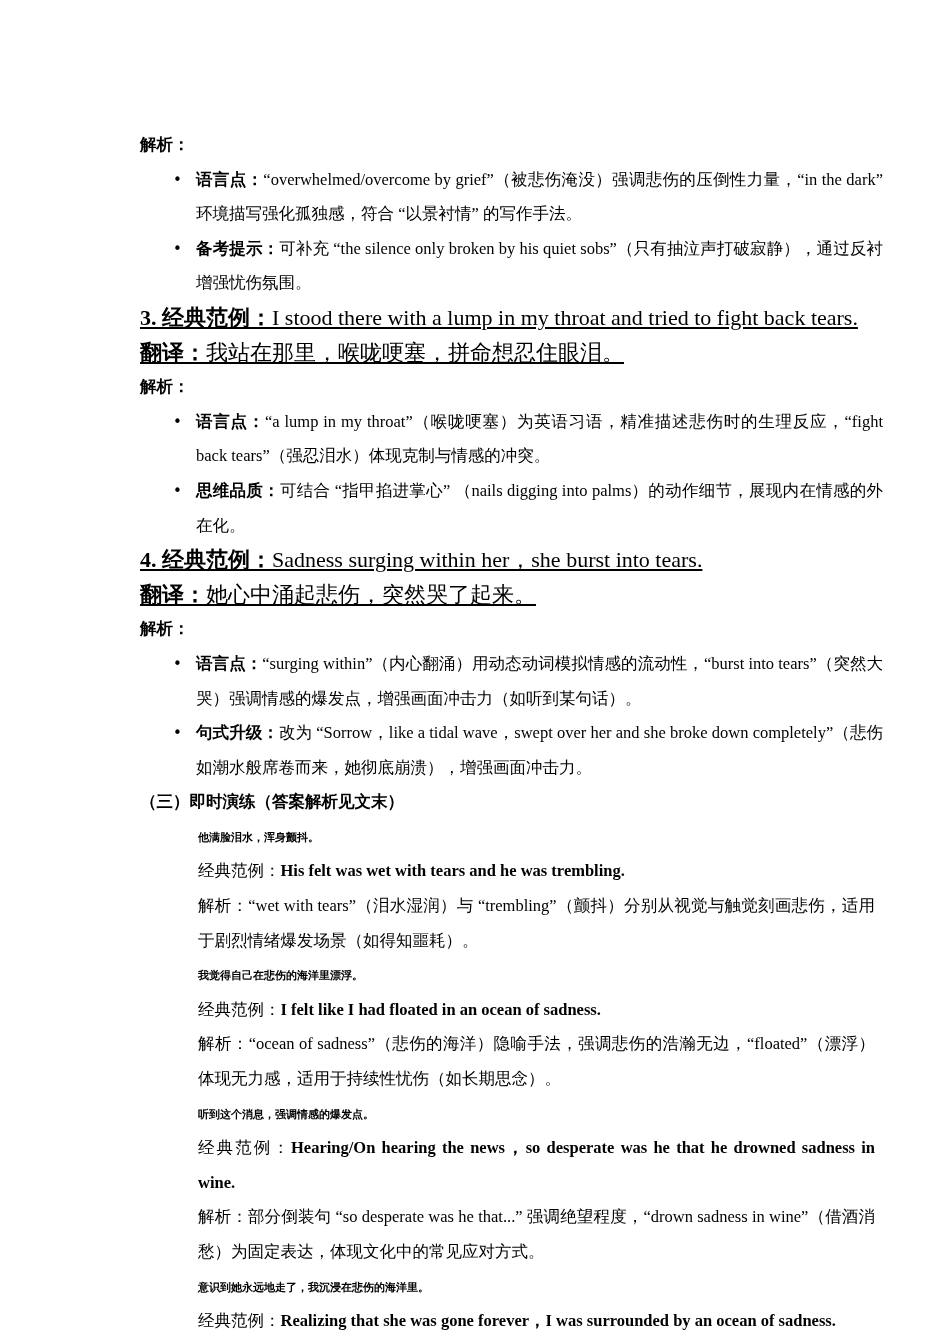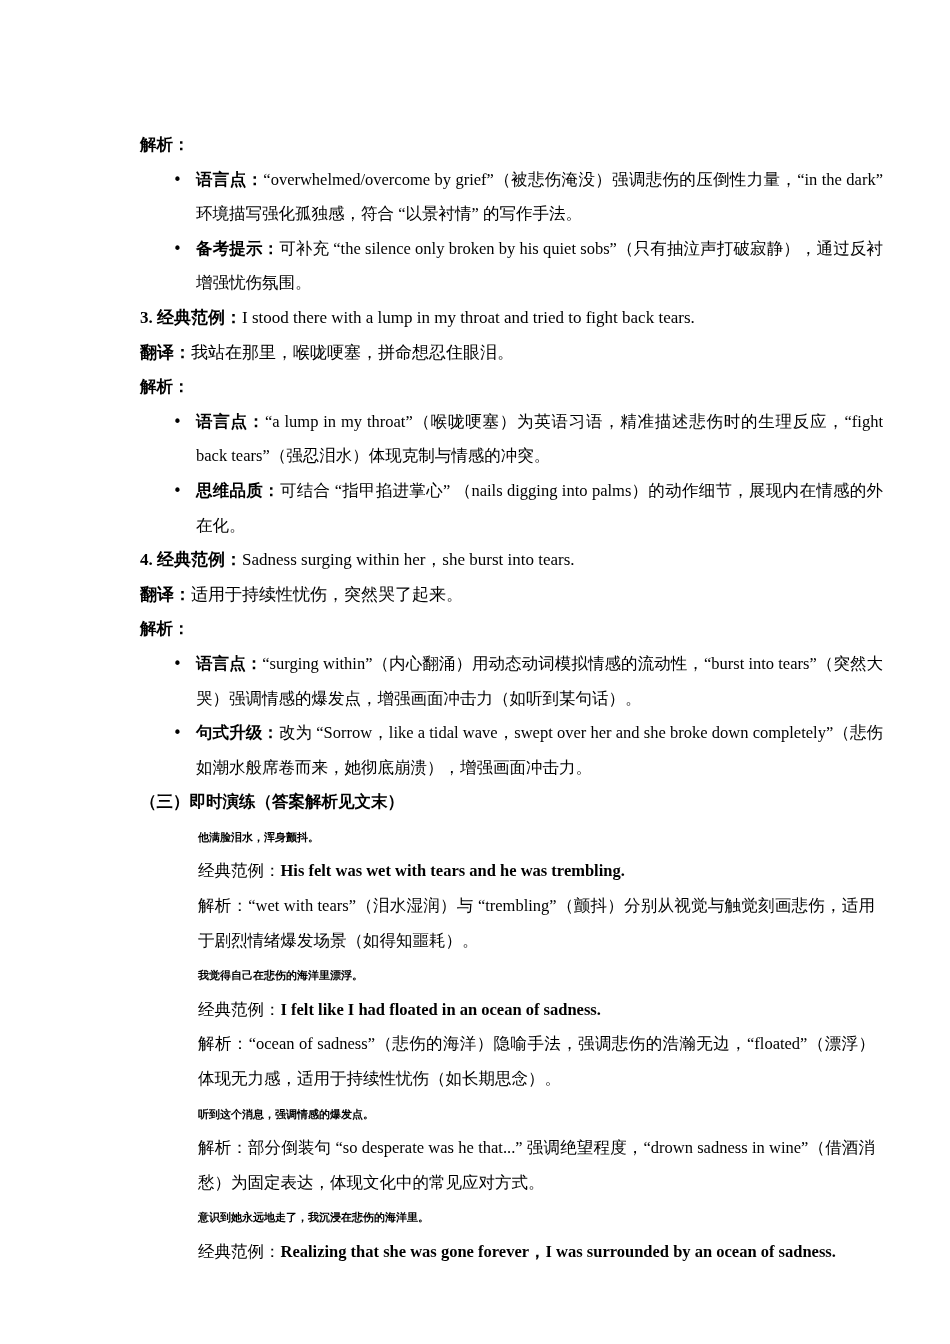--- a/index.html
+++ b/index.html
@@ -48,24 +48,25 @@
     text-align: justify;
     text-justify: inter-character;
     padding-right: 2px;
   }
   .bullet-body .lead {
     font-weight: bold;
     margin-top: 12px;
   }
   
   .num-row {
-    font-size: 17px;
+    font-size: 22px;
     line-height: 34.6px;
     text-align: justify;
     text-justify: inter-character;
+    text-decoration: underline;
   }
   .num-row .lead { font-weight: bold; }
   
   .section-head {
     font-weight: bold;
     font-size: 16.5px;
     line-height: 34.6px;
     margin-top: 0;
   }
   
@@ -120,21 +121,21 @@
     <span class="bullet-body"><span class="lead">语言点：</span><span>“a lump in my throat”（喉咙哽塞）为英语习语，精准描述悲伤时的生理反应，“fight back tears”（强忍泪水）体现克制与情感的冲突。</span></span>
   </div>
 
   <div class="bullet-row">
     <span class="bullet-mark">•</span>
     <span class="bullet-body"><span class="lead">思维品质：</span><span>可结合 “指甲掐进掌心” （nails digging into palms）的动作细节，展现内在情感的外在化。</span></span>
   </div>
 
   <div class="num-row"><span class="lead">4. 经典范例：</span><span>Sadness surging within her，she burst into tears.</span></div>
 
-  <div class="num-row"><span class="lead">翻译：</span><span>适用于持续性忧伤，突然哭了起来。</span></div>
+  <div class="num-row"><span class="lead">翻译：</span><span>她心中涌起悲伤，突然哭了起来。</span></div>
 
   <div class="heading">解析：</div>
 
   <div class="bullet-row">
     <span class="bullet-mark">•</span>
     <span class="bullet-body"><span class="lead">语言点：</span><span>“surging within”（内心翻涌）用动态动词模拟情感的流动性，“burst into tears”（突然大哭）强调情感的爆发点，增强画面冲击力（如听到某句话）。</span></span>
   </div>
 
   <div class="bullet-row">
     <span class="bullet-mark">•</span>
@@ -152,20 +153,21 @@
     </div>
 
     <div>
       <div class="prompt">我觉得自己在悲伤的海洋里漂浮。</div>
       <div class="model"><span>经典范例：</span><span class="eng">I felt like I had floated in an ocean of sadness.</span></div>
       <div class="note"><span>解析：</span><span>“ocean of sadness”（悲伤的海洋）隐喻手法，强调悲伤的浩瀚无边，“floated”（漂浮）体现无力感，适用于持续性忧伤（如长期思念）。</span></div>
     </div>
 
     <div>
       <div class="prompt">听到这个消息，强调情感的爆发点。</div>
+      <div class="model"><span>经典范例：</span><span class="eng">Hearing/On hearing the news，so desperate was he that he drowned sadness in wine.</span></div>
       <div class="note"><span>解析：</span><span>部分倒装句 “so desperate was he that...” 强调绝望程度，“drown sadness in wine”（借酒消愁）为固定表达，体现文化中的常见应对方式。</span></div>
     </div>
 
     <div>
       <div class="prompt">意识到她永远地走了，我沉浸在悲伤的海洋里。</div>
       <div class="model"><span>经典范例：</span><span class="eng">Realizing that she was gone forever，I was surrounded by an ocean of sadness.</span></div>
     </div>
 
   </div>
 

